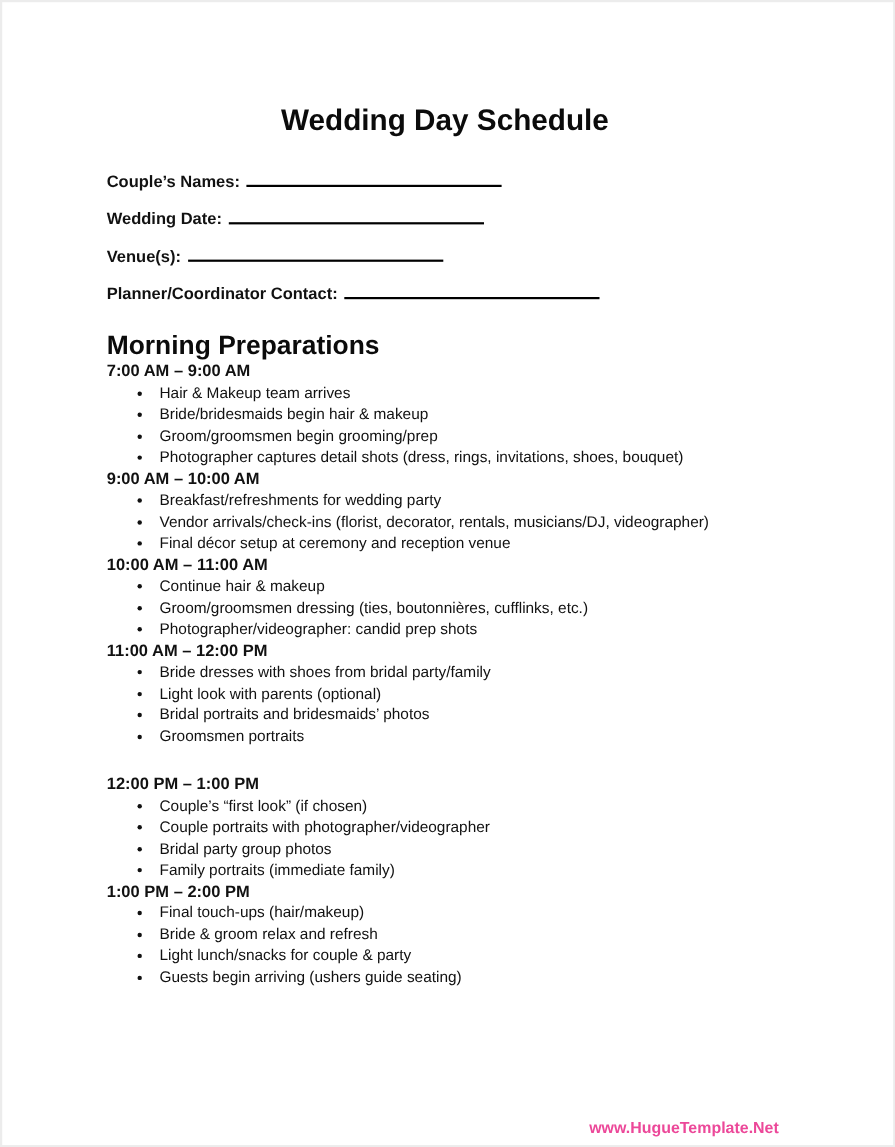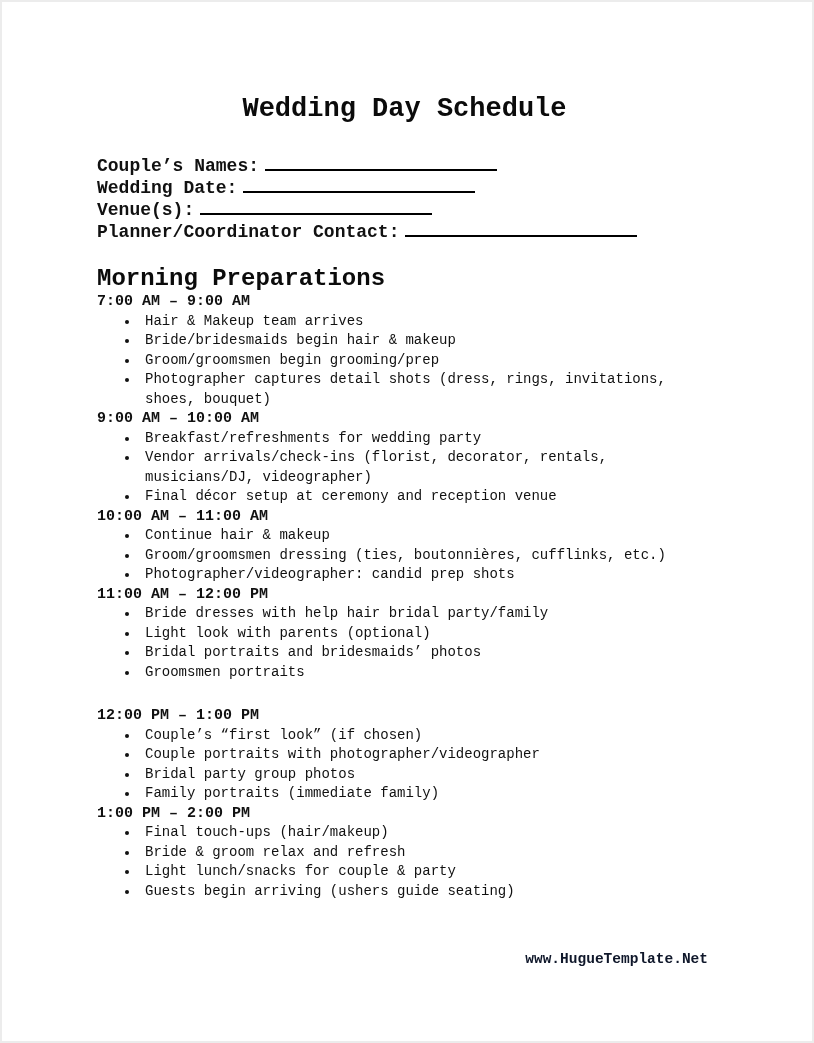--- a/index.html
+++ b/index.html
@@ -13,38 +13,38 @@
     height: 1043px;
     box-sizing: border-box;
     background: #ffffff;
     border: 2px solid #ececec;
     font-family: "Liberation Sans", sans-serif;
     color: #111111;
     overflow: hidden;
   }
   .content {
     padding: 0 100px 0 95px;
-    font-family: Liberation Mono, monospace;
   }
   .doc-title {
     margin: 90px 0 0 0;
     font-size: 27px;
     line-height: 34px;
     font-weight: bold;
     text-align: center;
     color: #0b0b0b;
   }
   .fields {
     margin-top: 29px;
   }
   .field-row {
-    font-size: 18px;
+    font-size: 15px;
     line-height: 22px;
     font-weight: bold;
     white-space: nowrap;
+    margin-top: 12px;
   }
   .blank-line {
     display: inline-block;
     width: 232px;
     height: 13px;
     margin-left: 6px;
     border-bottom: 2px solid #000000;
     vertical-align: baseline;
   }
   .section-heading {
@@ -76,27 +76,27 @@
   .bullet-dot {
     position: absolute;
     left: 28px;
     top: 8px;
     width: 4px;
     height: 4px;
     border-radius: 50%;
     background: #111111;
   }
   .doc-footer {
-    margin-top: 48px;
+    margin-top: 118px;
     font-size: 14.5px;
     line-height: 20px;
     font-weight: bold;
     text-align: right;
     padding-right: 4px;
-    color: #0f172a;
+    color: #ec4899;
   }
 </style>
 </head>
 <body>
 
 <div class="page">
   <div class="content">
 
     <h1 class="doc-title">Wedding Day Schedule</h1>
 
@@ -132,21 +132,21 @@
             <li class="bullet-item"><span class="bullet-dot"></span><span>Final décor setup at ceremony and reception venue</span></li>
           </ul>
           <h3 class="time-heading">10:00 AM – 11:00 AM</h3>
           <ul class="bullet-list">
             <li class="bullet-item"><span class="bullet-dot"></span><span>Continue hair &amp; makeup</span></li>
             <li class="bullet-item"><span class="bullet-dot"></span><span>Groom/groomsmen dressing (ties, boutonnières, cufflinks, etc.)</span></li>
             <li class="bullet-item"><span class="bullet-dot"></span><span>Photographer/videographer: candid prep shots</span></li>
           </ul>
           <h3 class="time-heading">11:00 AM – 12:00 PM</h3>
           <ul class="bullet-list">
-            <li class="bullet-item"><span class="bullet-dot"></span><span>Bride dresses with help hair bridal party/family</span></li>
+            <li class="bullet-item"><span class="bullet-dot"></span><span>Bride dresses with shoes from bridal party/family</span></li>
             <li class="bullet-item"><span class="bullet-dot"></span><span>Light look with parents (optional)</span></li>
             <li class="bullet-item"><span class="bullet-dot"></span><span>Bridal portraits and bridesmaids’ photos</span></li>
             <li class="bullet-item"><span class="bullet-dot"></span><span>Groomsmen portraits</span></li>
           </ul>
         </section>
         <section class="schedule-section later">
           <h3 class="time-heading">12:00 PM – 1:00 PM</h3>
           <ul class="bullet-list">
             <li class="bullet-item"><span class="bullet-dot"></span><span>Couple’s “first look” (if chosen)</span></li>
             <li class="bullet-item"><span class="bullet-dot"></span><span>Couple portraits with photographer/videographer</span></li>

